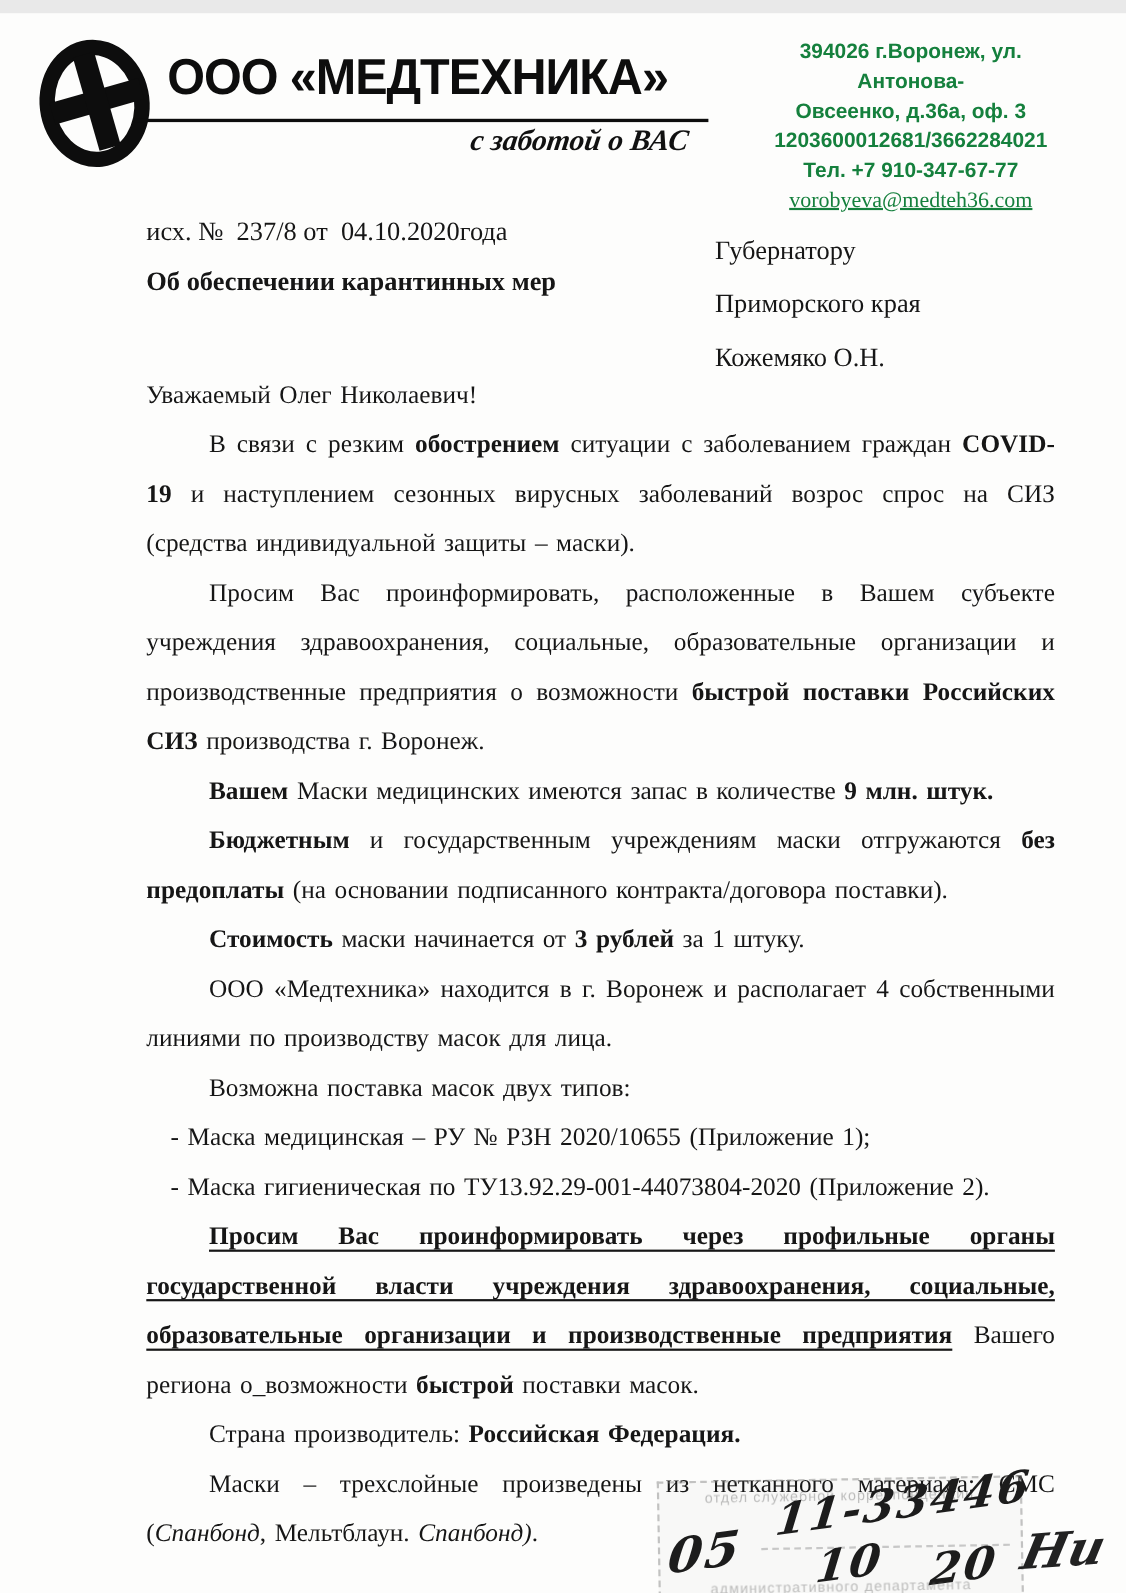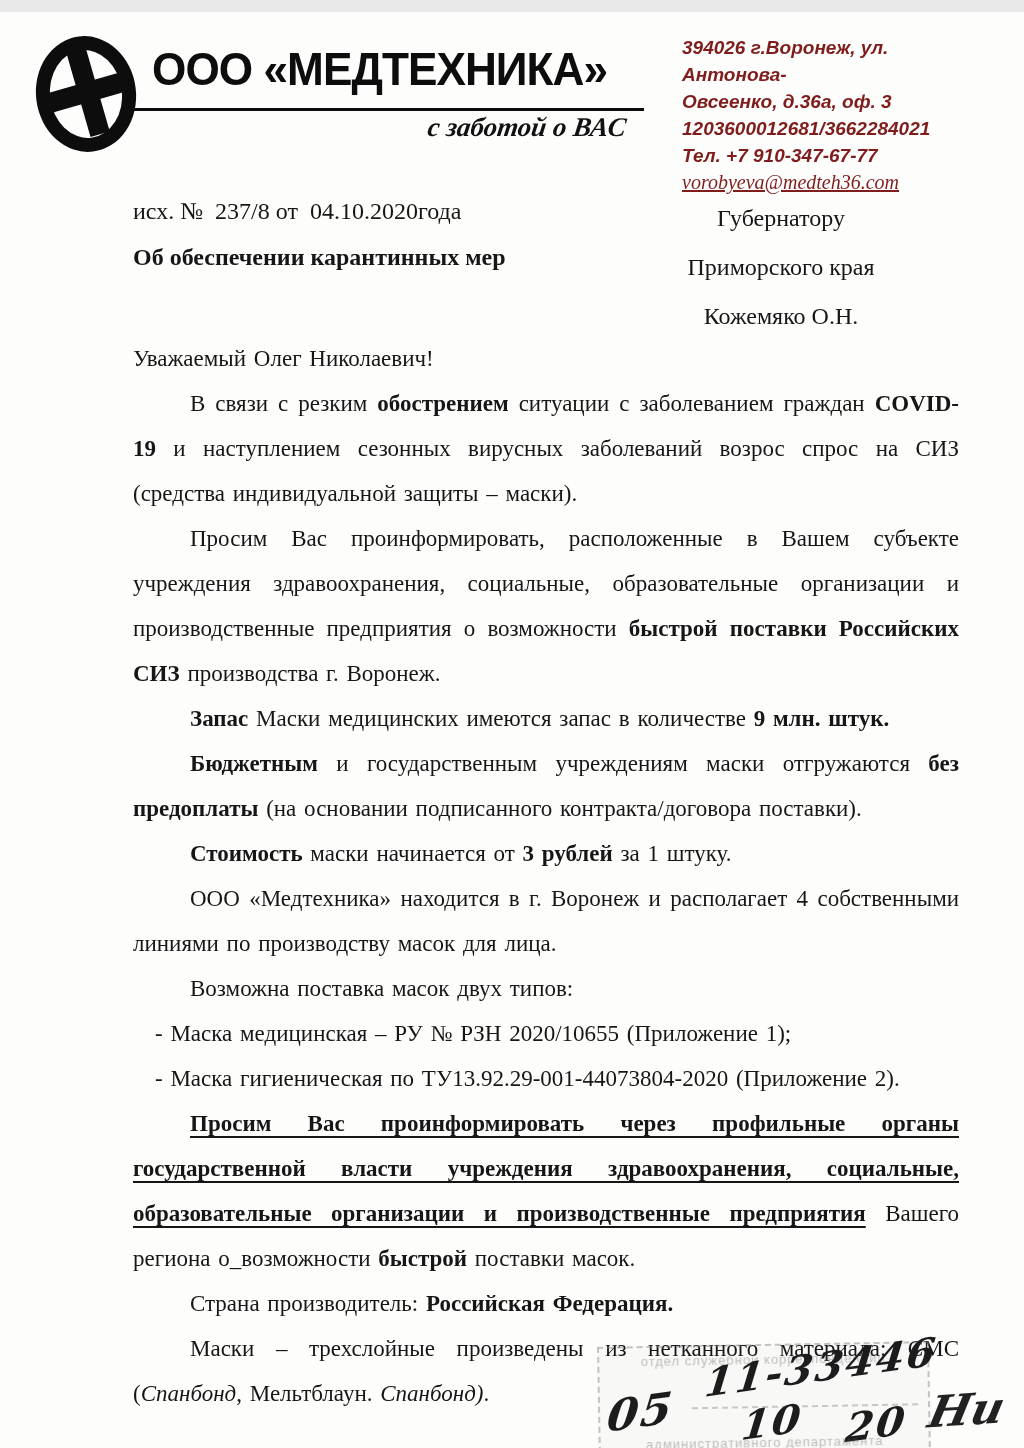--- a/index.html
+++ b/index.html
@@ -25,32 +25,32 @@
   }
   .header-rule{position:absolute; left:122px; top:96px; width:522px; height:3px; background:#0d0d0d;}
   .tagline{
     position:absolute; left:428px; top:100px; width:230px;
     font-style:italic; font-weight:bold; font-size:27px;
     transform:skewX(-8deg); white-space:nowrap; color:#111;
   }
   .contact{
     position:absolute; left:682px; top:22px; width:292px;
     font-family:"Liberation Sans", sans-serif; font-weight:bold;
-    font-size:19px; line-height:27px; color:#7f1d1d;font-style:italic;
+    font-size:19px; line-height:27px; text-align:center; color:#15803d;
   }
   .contact .email{
     font-family:"Liberation Serif", serif; font-weight:normal;
     font-size:20px; text-decoration:underline;
   }
   
   .ref{position:absolute; left:133px; top:186px; font-size:24px; white-space:pre;}
   .subject{position:absolute; left:133px; top:232px; font-size:24px; font-weight:bold;}
   .addressee{
-    position:absolute; left:650px; top:182px; width:262px;
-    font-size:24px; line-height:49px; text-align:center;
+    position:absolute; left:650px; top:192px; width:262px;
+    font-size:24px; line-height:49px; text-align:left;
   }
   
   .body-block{position:absolute; left:133px; top:324px; width:826px; font-size:23px; line-height:45px; word-spacing:2px;}
   .body-block p{margin:0;}
   .salutation{text-indent:0;}
   .para{text-align:justify; text-indent:57px;}
   .para.list{text-align:left; text-indent:22px;font-family:Liberation Serif, serif;}
   .b{font-weight:bold;}
   .u{text-decoration:underline; text-decoration-thickness:2px; text-underline-offset:5px;}
   .i{font-style:italic;}
@@ -109,21 +109,21 @@
   <div class="addressee" id="addressee">
       <div>Губернатору</div>
       <div>Приморского края</div>
       <div>Кожемяко О.Н.</div>
     </div>
 
   <div class="body-block" id="letter-body">
     <p class="salutation">Уважаемый Олег Николаевич!</p>
   <p class="para indent"><span>В связи с резким </span><span class="b">обострением</span><span> ситуации с заболеванием граждан </span><span class="b">COVID-19</span><span> и наступлением сезонных вирусных заболеваний возрос спрос на СИЗ (средства индивидуальной защиты – маски).</span></p>
       <p class="para indent"><span>Просим Вас проинформировать, расположенные в Вашем субъекте учреждения здравоохранения, социальные, образовательные организации и производственные предприятия о возможности </span><span class="b">быстрой поставки Российских СИЗ</span><span> производства г. Воронеж.</span></p>
-      <p class="para indent"><span class="b">Запас</span><span> Маски медицинских имеются запас в количестве </span><span class="b">9 млн. штук.</span></p>
+      <p class="para indent"><span class="b">Вашем</span><span> Маски медицинских имеются запас в количестве </span><span class="b">9 млн. штук.</span></p>
       <p class="para indent"><span class="b">Бюджетным</span><span> и государственным учреждениям маски отгружаются </span><span class="b">без предоплаты</span><span> (на основании подписанного контракта/договора поставки).</span></p>
       <p class="para indent"><span class="b">Стоимость</span><span> маски начинается от </span><span class="b">3 рублей</span><span> за 1 штуку.</span></p>
       <p class="para indent"><span>ООО «Медтехника» находится в г. Воронеж и располагает 4 собственными линиями по производству масок для лица.</span></p>
       <p class="para indent"><span>Возможна поставка масок двух типов:</span></p>
       <p class="para list"><span>- Маска медицинская – РУ № РЗН 2020/10655 (Приложение 1);</span></p>
       <p class="para list"><span>- Маска гигиеническая по ТУ13.92.29-001-44073804-2020 (Приложение 2).</span></p>
       <p class="para indent"><span class="b u">Просим Вас проинформировать через профильные органы государственной власти учреждения здравоохранения, социальные, образовательные организации и производственные предприятия</span><span> Вашего региона о_возможности </span><span class="b">быстрой</span><span> поставки масок.</span></p>
       <p class="para indent"><span>Страна производитель: </span><span class="b">Российская Федерация.</span></p>
       <p class="para indent"><span>Маски – трехслойные произведены из нетканного материала: СМС (</span><span class="i">Спанбонд</span><span>, Мельтблаун. </span><span class="i">Спанбонд)</span><span>.</span></p>
     </div>

